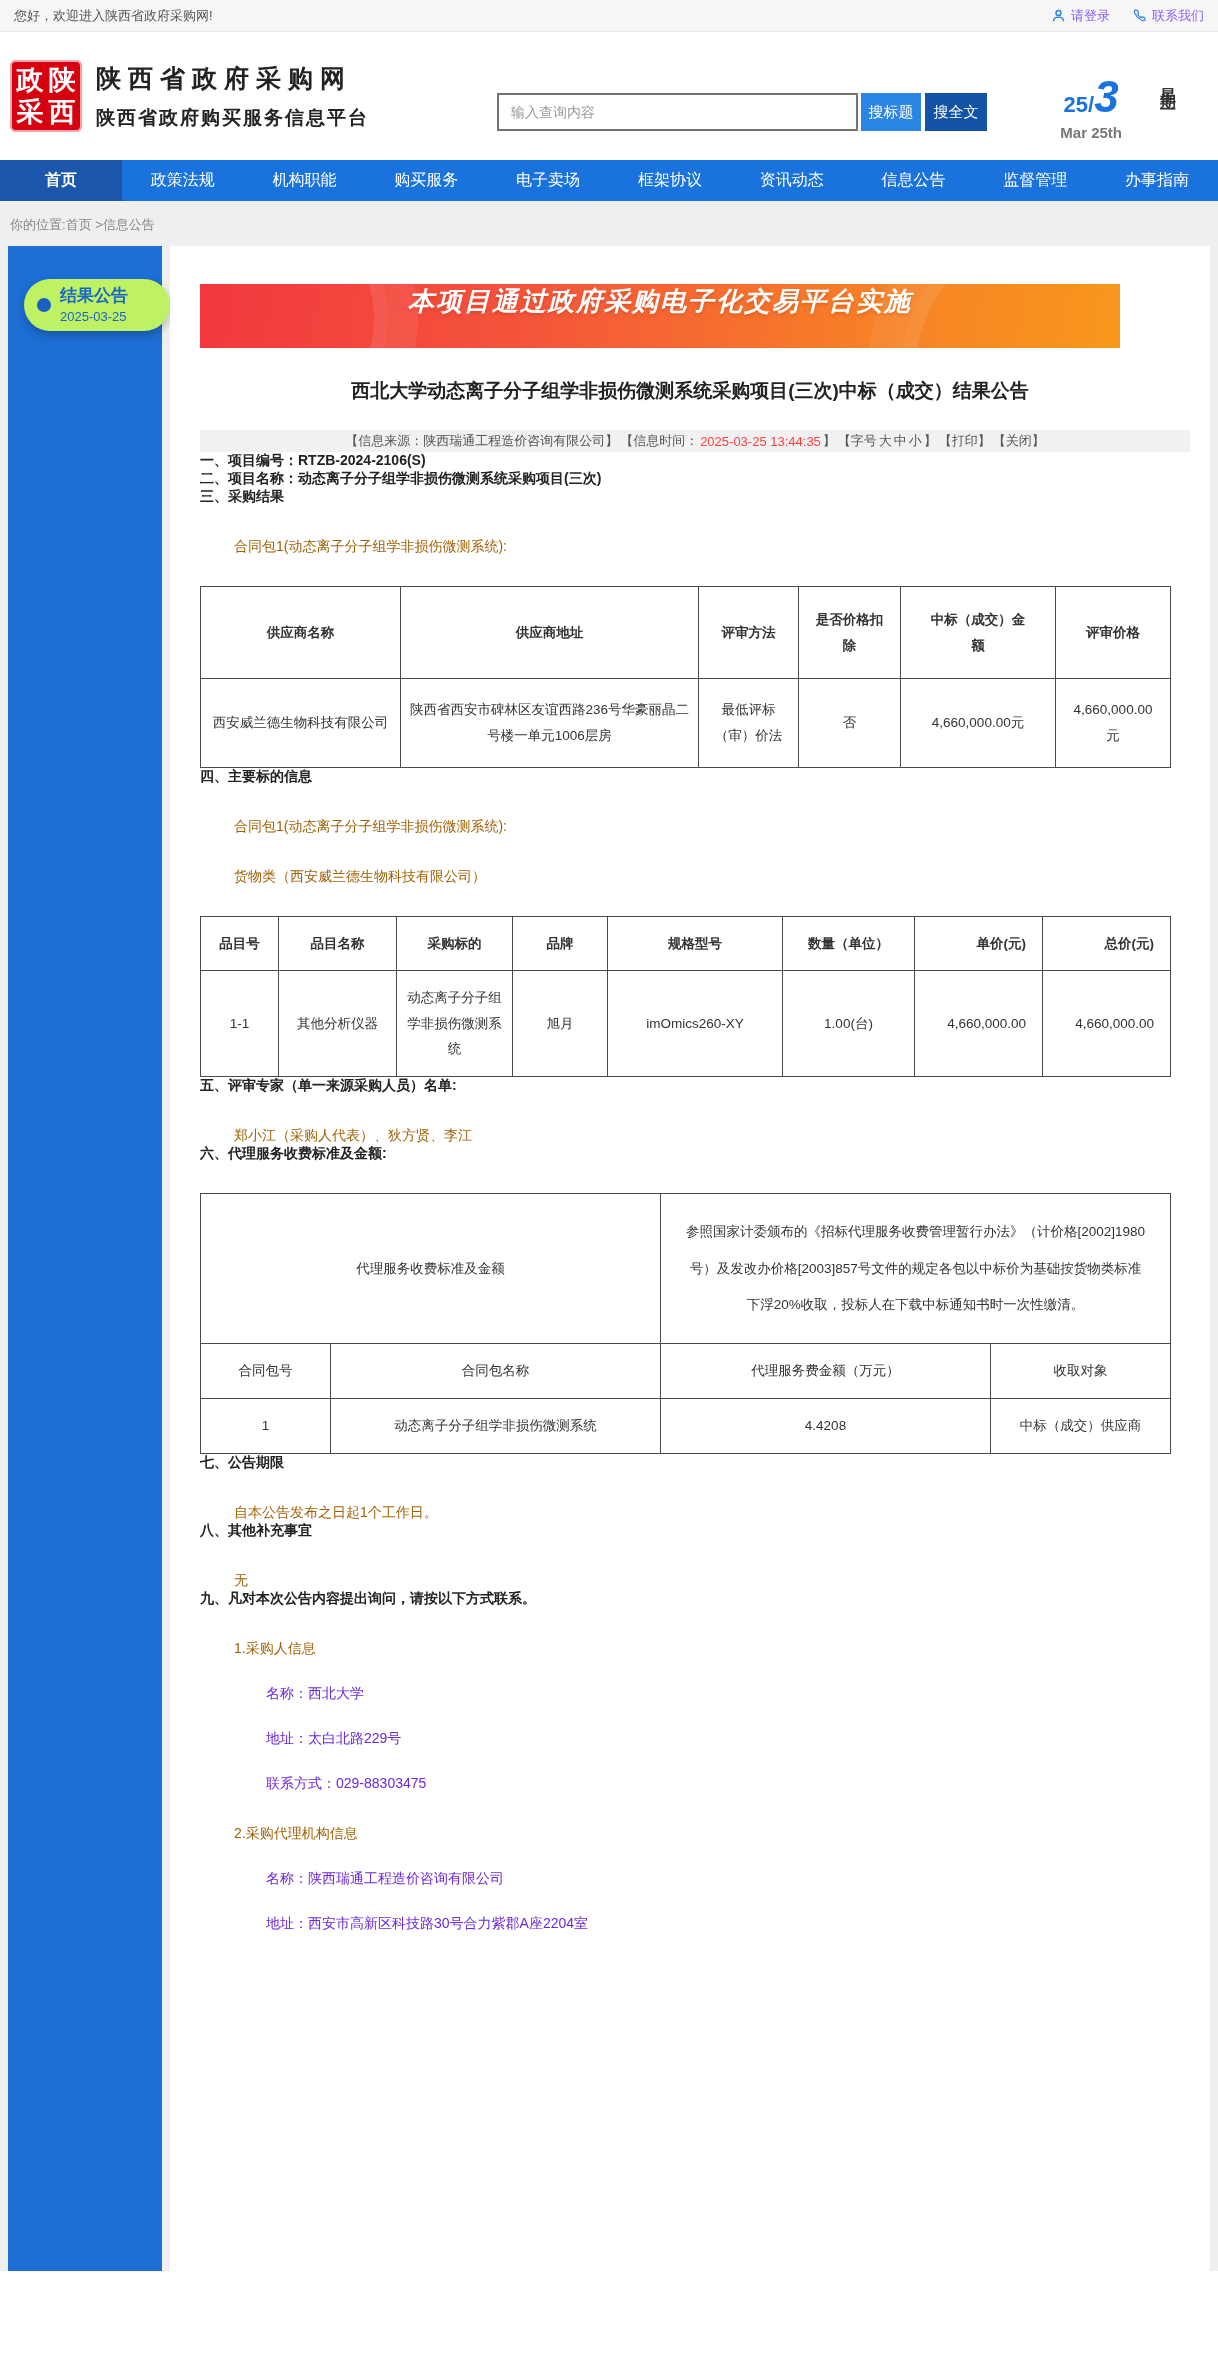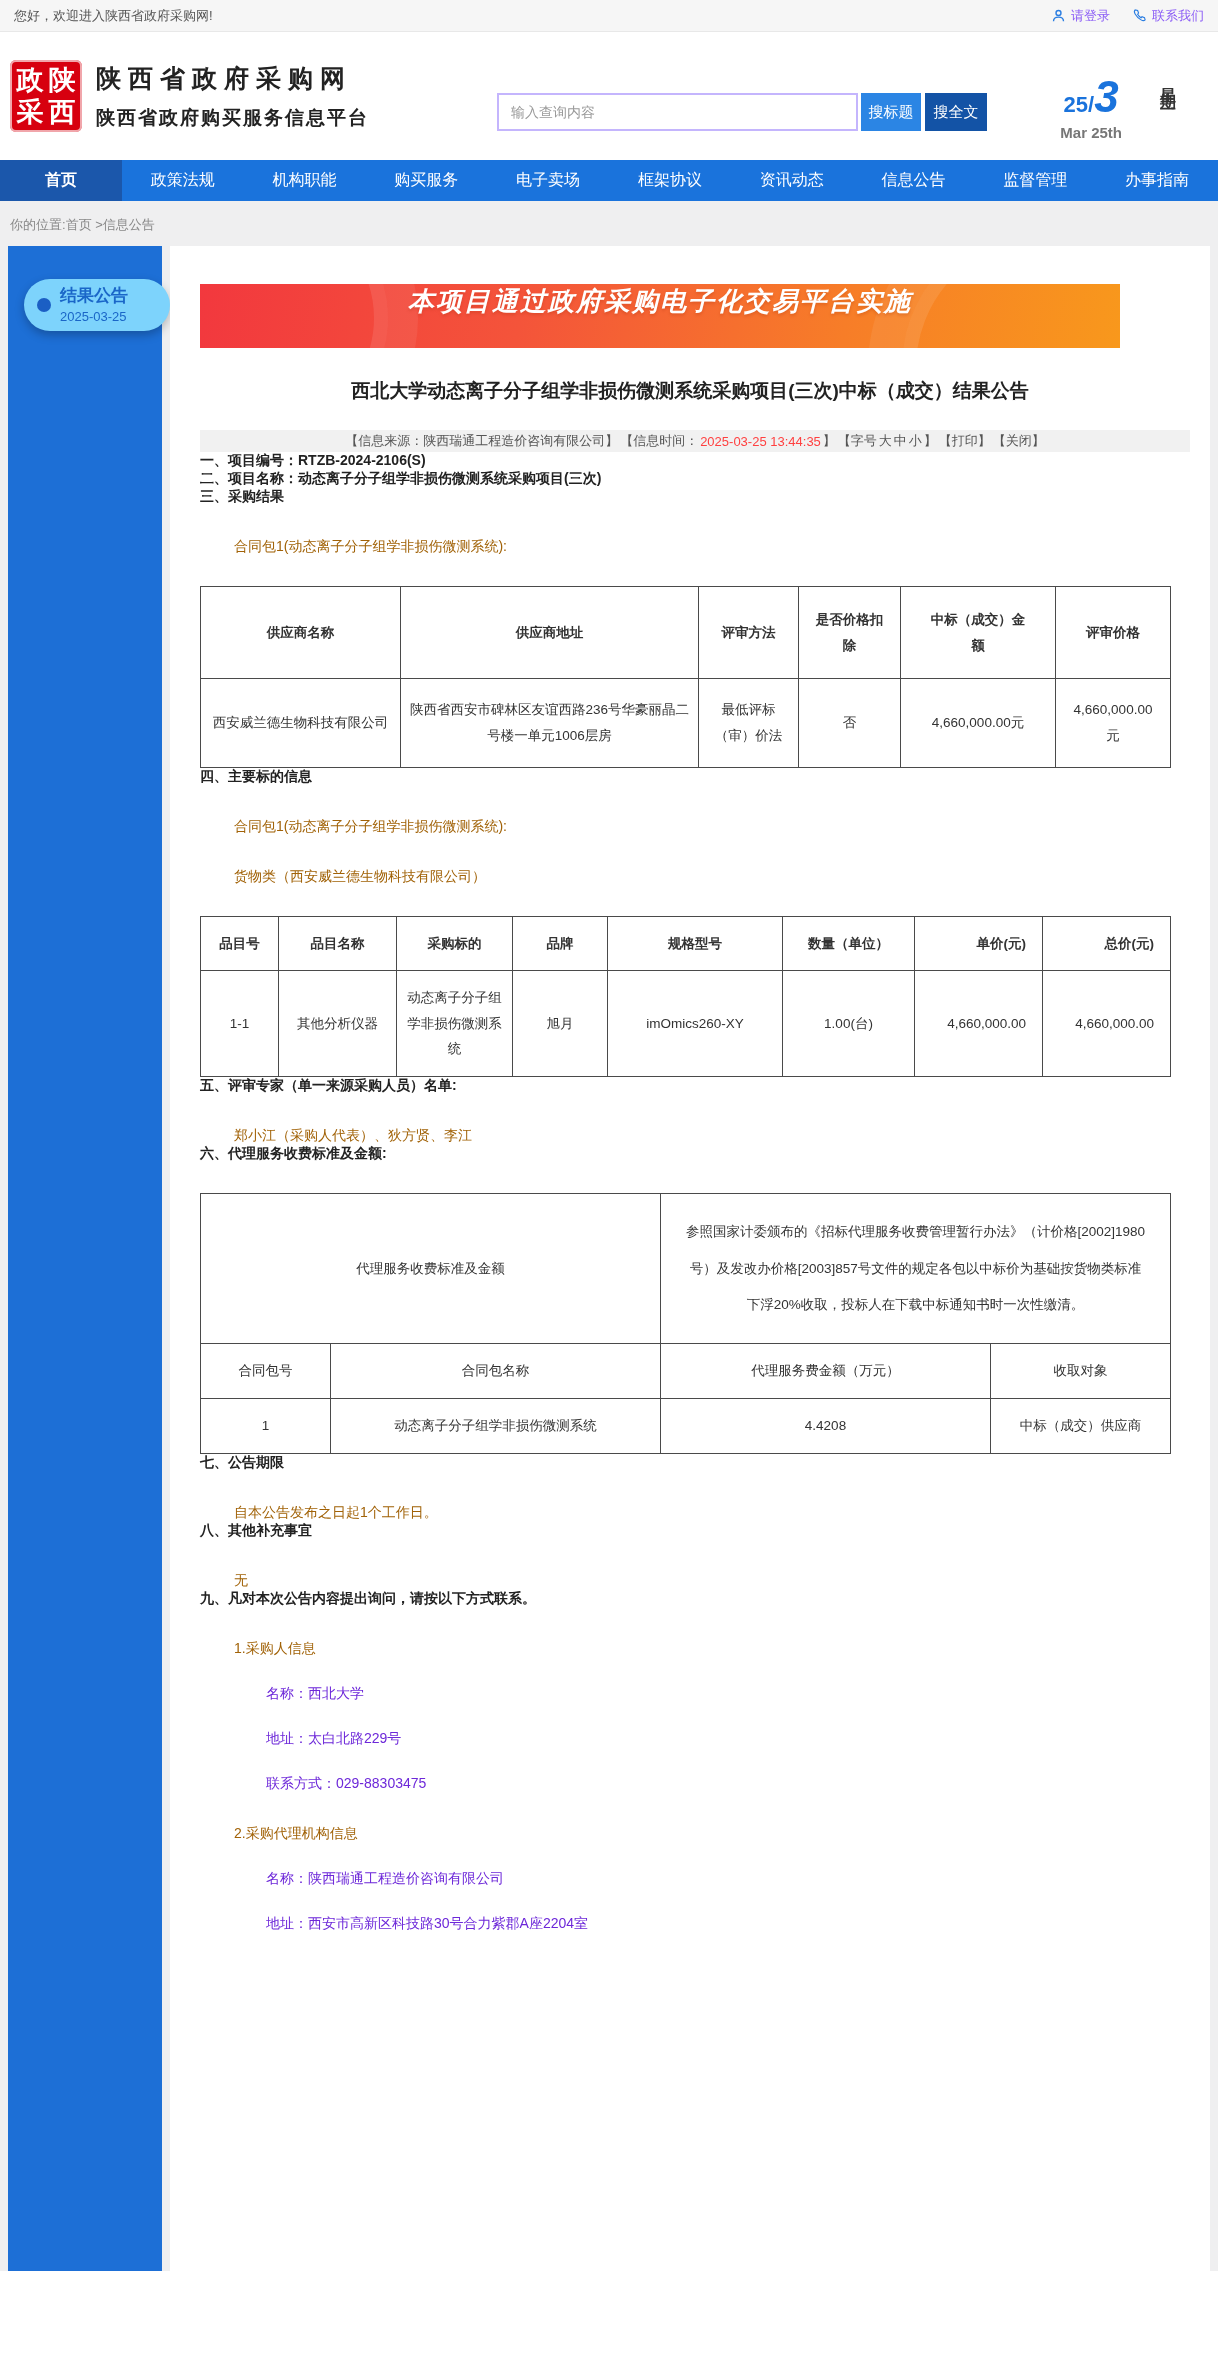--- a/index.html
+++ b/index.html
@@ -28,21 +28,21 @@
     display:grid; grid-template-columns:1fr 1fr; grid-template-rows:1fr 1fr;
     color:#fff; font-weight:bold; font-size:27px; line-height:1;
     align-items:center; justify-items:center; padding:4px;
     box-shadow:inset 0 0 0 2px rgba(255,255,255,.65);
   }
   .brand-titles { margin-left:14px; }
   .brand-title1 { font-size:25px; font-weight:bold; color:#222; letter-spacing:7px; }
   .brand-title2 { font-size:19px; font-weight:bold; color:#222; letter-spacing:2px; margin-top:10px; }
   .search-wrap { position:absolute; left:497px; top:61px; display:flex; }
   .search-input {
-    width:361px; height:38px; border:2px solid #c4b5fd; padding:0 12px;
+    width:361px; height:38px; border:2px solid #737373; padding:0 12px;
     font-size:14px; color:#333; outline:none; background:#fff;
   }
   .search-input::placeholder { color:#999; }
   .btn-search { height:38px; border:none; color:#fff; font-size:15px; cursor:pointer; font-family:inherit; }
   .btn-title { width:60px; background:#2b85e4; margin-left:3px; }
   .btn-full  { width:62px; background:#1353a6; margin-left:4px; }
   .date-block { position:absolute; right:96px; top:40px; text-align:center; }
   .date-numbers { color:#1a73dc; font-weight:bold; white-space:nowrap; }
   .date-day { font-size:22px; }
   .date-sep { font-size:22px; }
@@ -62,21 +62,21 @@
   
   .page-body { background:#efeff0; }
   .breadcrumb { padding:15px 10px 12px; font-size:13px; color:#888; }
   .breadcrumb a { color:#888; text-decoration:none; cursor:pointer; }
   .content-row { display:flex; align-items:stretch; padding:0 8px; }
   .sidebar {
     width:154px; min-height:2025px; background:#1d6fd6;
     padding-top:33px; flex:none;
   }
   .side-pill {
-    width:146px; margin-left:16px; background:#7dd3fc; border-radius:26px;
+    width:146px; margin-left:16px; background:#bef264; border-radius:26px;
     padding:7px 6px 7px 13px; display:flex; align-items:center; gap:9px;
     box-shadow:0 4px 10px rgba(0,0,0,.25); cursor:pointer;
   }
   .side-dot { width:14px; height:14px; border-radius:50%; background:#1b5fc4; flex:none; }
   .side-cat { font-size:17px; font-weight:bold; color:#1a66c8; line-height:1.2; }
   .side-date { font-size:13px; color:#1a66c8; margin-top:3px; }
   
   .main-panel {
     background:#fff; width:1040px; min-height:2025px; margin-left:8px;
     padding:38px 0 40px; flex:none;

